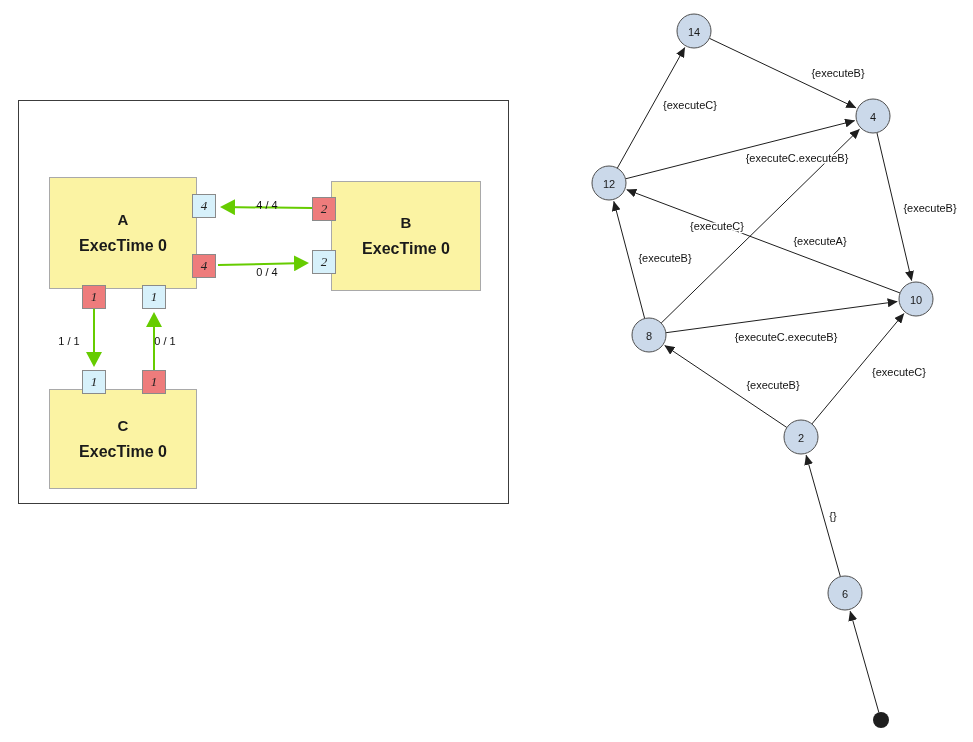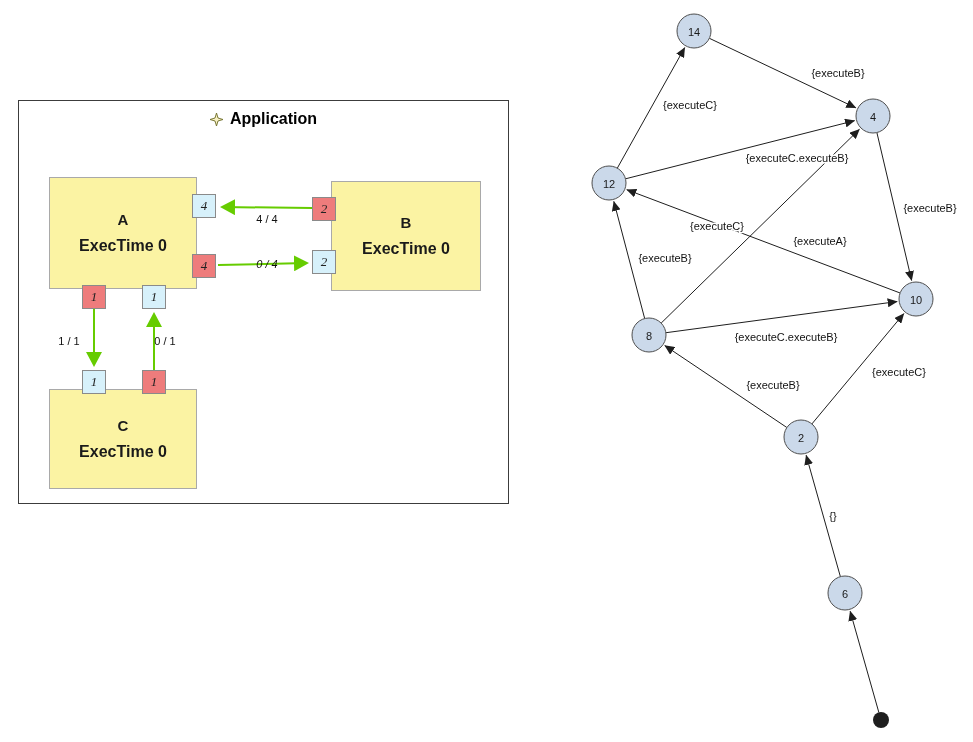--- a/index.html
+++ b/index.html
@@ -43,46 +43,40 @@
   .p-b-to-a{left:293px;top:96px;}
   .p-b-from-a{left:293px;top:149px;}
   .p-a-to-c{left:63px;top:184px;}
   .p-a-from-c{left:123px;top:184px;}
   .p-c-from-a{left:63px;top:269px;}
   .p-c-to-a{left:123px;top:269px;}
   .ch-label{
     position:absolute;transform:translate(-50%,-50%);
     font-size:11px;color:#111;white-space:nowrap;
   }
-  .ch-b-to-a{left:248px;top:118px;}
-  .ch-a-to-b{left:248px;top:163px;font-style:italic;}
+  .ch-b-to-a{left:248px;top:104px;}
+  .ch-a-to-b{left:248px;top:171px;}
   .ch-a-to-c{left:50px;top:240px;}
   .ch-c-to-a{left:146px;top:240px;}
   .arrows{position:absolute;left:0;top:0;width:491px;height:404px;pointer-events:none;}
   
   #graph{position:absolute;left:0;top:0;width:973px;height:742px;}
   .glabel{
     font-family:"Liberation Sans",sans-serif;font-size:11px;fill:#111;
     stroke:#fff;stroke-width:3px;paint-order:stroke;
   }
   .nlabel{font-family:"Liberation Sans",sans-serif;font-size:11px;fill:#1a1a1a;}
 </style>
 </head>
 <body>
 
 <div class="stage" style="--comp-fill: #FBF3A3; --comp-border: #A9A9A9; --port-red: #EE7C7C; --port-blue: #D7F1FB; --port-border: #8A8A8A; --green: #66CC00; --frame-border: #3C3C3C;">
 
   <div class="app-frame">
 
-    <div class="app-title">
-      <svg width="13" height="13" viewBox="0 0 14 14">
-        <path d="M7 0 L8.6 5.4 L14 7 L8.6 8.6 L7 14 L5.4 8.6 L0 7 L5.4 5.4 Z" fill="#F7EFC2" stroke="#6F6F2A" stroke-width="1"></path>
-      </svg>
-      <span>Application</span>
-    </div>
 
     <div class="component comp-a">
       <div class="comp-name">A</div>
       <div class="comp-exec">ExecTime 0</div>
     </div>
     <div class="component comp-b">
       <div class="comp-name">B</div>
       <div class="comp-exec">ExecTime 0</div>
     </div>
     <div class="component comp-c">

